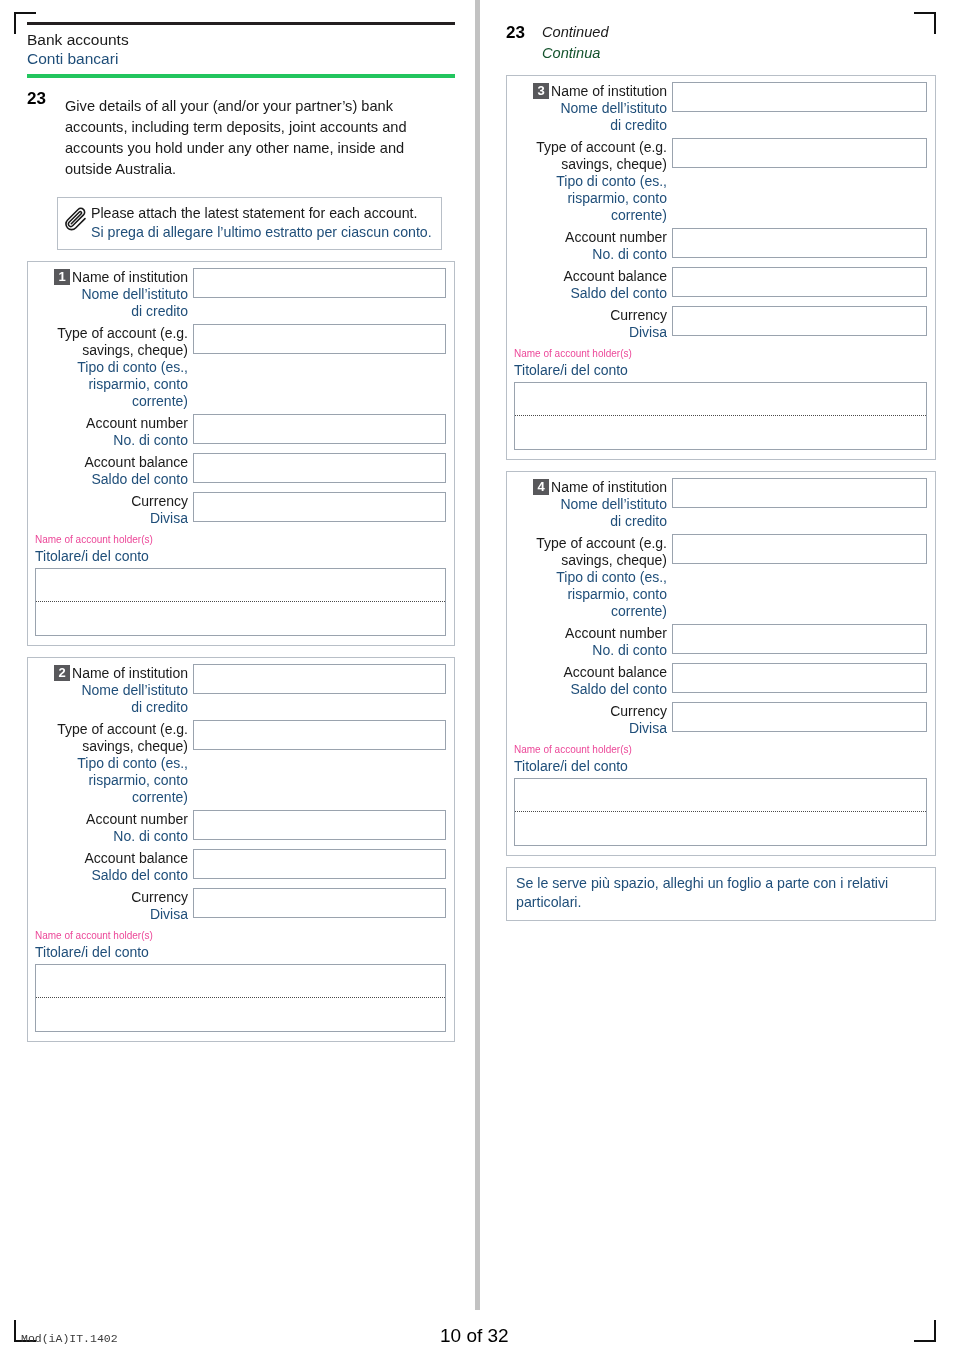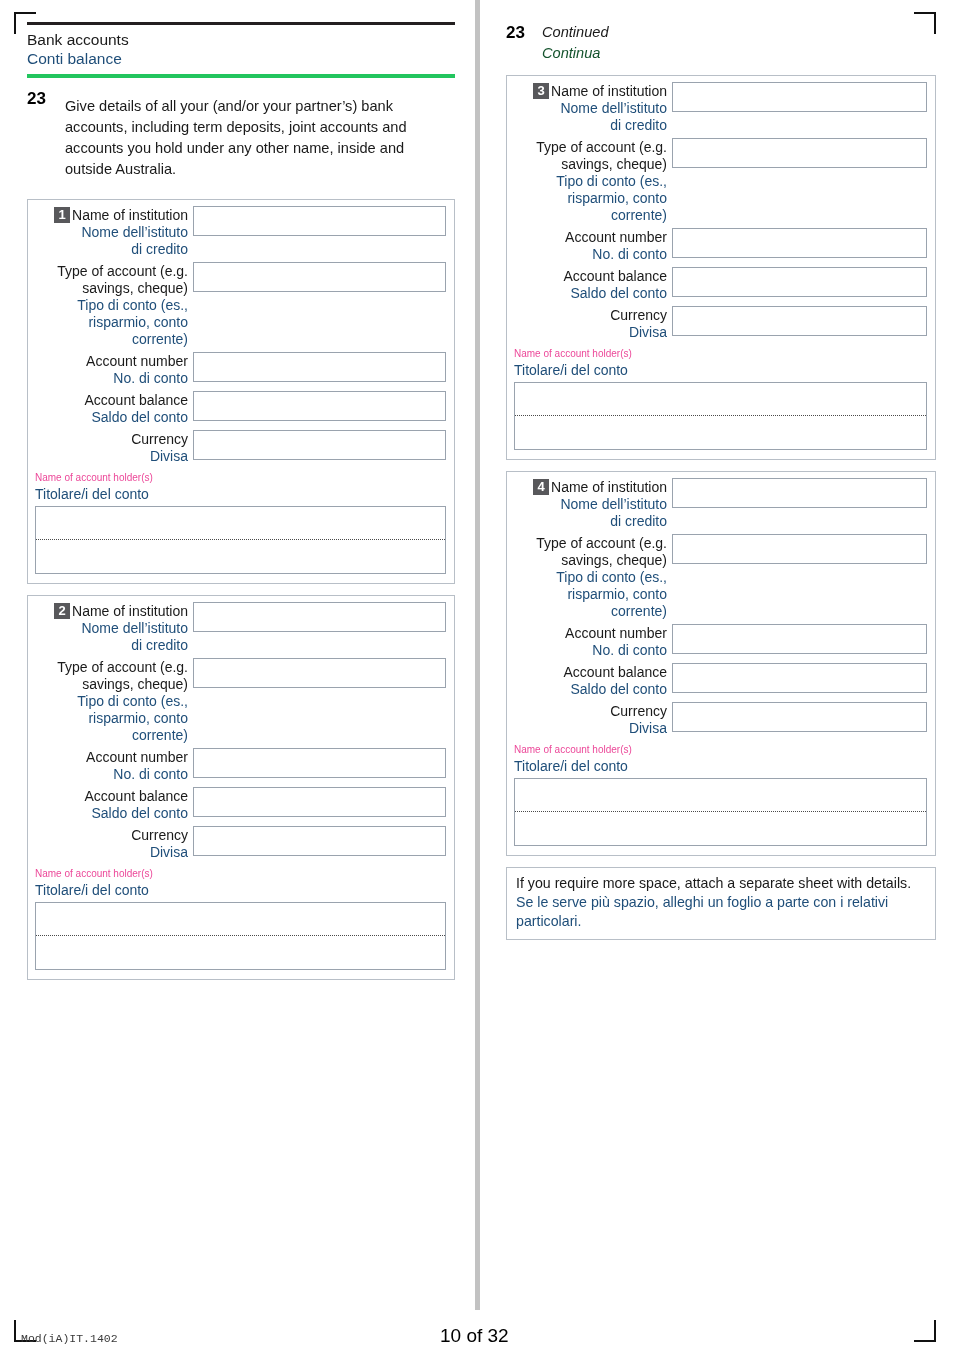--- a/index.html
+++ b/index.html
@@ -294,30 +294,44 @@
     <i class="h"></i>
     <i class="v"></i>
   </div>
 
 <div class="spine"></div>
 
 <div class="col-left">
 
   <div class="sec-head">
     <div class="en">Bank accounts</div>
-    <div class="it">Conti balance</div>
+    <div class="it">Conti bancari</div>
   </div>
 
   <div class="q-block">
     <div class="q-num">23</div>
     <div class="q-body">
       <p>Give details of all your (and/or your partner’s) bank accounts, including term deposits, joint accounts and accounts you hold under any other name, inside and outside Australia.</p>
     </div>
   </div>
 
+  <div class="note-box">
+    <div class="clip-icon">
+      <svg width="24" height="32" viewBox="0 0 24 32">
+        <g fill="none" stroke="#1a1a1a" stroke-width="1.6" stroke-linecap="round" stroke-linejoin="round">
+          <path d="M19.5 4.5 C21 6 21 8.4 19.5 9.9 L8.6 20.8 C7.6 21.8 6.1 21.8 5.1 20.8 C4.1 19.8 4.1 18.3 5.1 17.3 L15.4 7 C15.9 6.5 16.7 6.5 17.2 7 C17.7 7.5 17.7 8.3 17.2 8.8 L7.3 18.7"></path>
+          <path d="M19.5 4.5 C18 3 15.6 3 14.1 4.5 L3.6 15 C1.4 17.2 1.4 20.8 3.6 23 C5.8 25.2 9.4 25.2 11.6 23 L21 13.6"></path>
+        </g>
+      </svg>
+    </div>
+    <div class="note-text">
+      <p>Please attach the latest statement for each account.</p>
+      <p class="it">Si prega di allegare l’ultimo estratto per ciascun conto.</p>
+    </div>
+  </div>
 
   <div class="acct-card">
     <div class="fld-row">
       <div class="fld-label">
         <div class="lbl-first-line">
           <span class="badge">1</span>
           <span class="en">Name of institution</span>
         </div>
         <span class="it">Nome dell’istituto</span>
         <span class="it">di credito</span>
@@ -526,20 +540,19 @@
     <div class="holder-labels">
       <span class="en">Name of account holder(s)</span>
       <span class="it">Titolare/i del conto</span>
     </div>
     <div class="holder-box">
       <div class="dotline"></div>
     </div>
   </div>
 
   <div class="more-box">
-    <p>If you require more space, attach a separate sheet with details.</p>
     <p class="it">Se le serve più spazio, alleghi un foglio a parte con i relativi particolari.</p>
   </div>
 
 </div>
 
 <div class="footer-code">Mod(iA)IT.1402</div>
 <div class="footer-page">10 of 32</div>
 
 </body></html>

